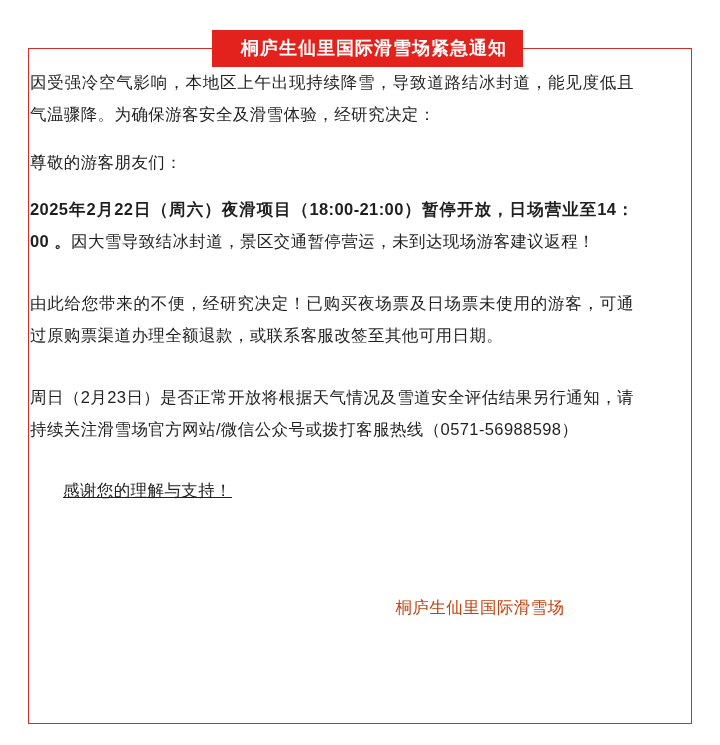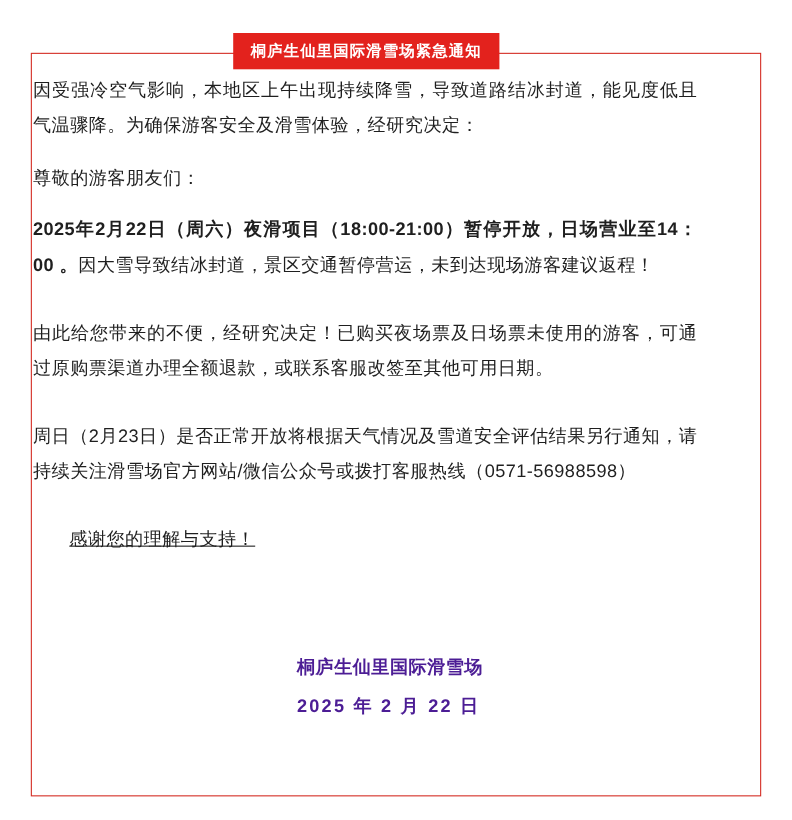--- a/index.html
+++ b/index.html
@@ -29,24 +29,24 @@
     border: 1px solid #d42d24;
     box-sizing: border-box;
     background: #ffffff;
   }
   .title-banner {
     position: absolute;
     left: 212px;
     top: 30px;
     background: #e3221d;
     color: #ffffff;
-    font-size: 14px;
+    font-size: 18px;
     font-weight: bold;
     letter-spacing: 1px;
-    padding: 9px 16px 10px 16px;
+    padding: 9px 16px 10px 29px;
     line-height: 1;
     white-space: nowrap;
     z-index: 5;
   }
   .body-text {
     position: absolute;
     left: 30px;
     top: 66px;
     width: 604px;
     box-sizing: border-box;
@@ -76,26 +76,25 @@
   .p-thanks {
     text-indent: 2em;
     margin-top: 28px;
     text-decoration: underline;
   }
   .signature {
     position: absolute;
     right: 30px;
     top: 590px;
     width: 420px;
-    text-align: left;
+    text-align: center;
     font-size: 16.5px;
     line-height: 2.1;
-    color: #4c1d95;
+    color: #c2410c;
     letter-spacing: 0.4px;
-    font-weight: bold;
   }
   .sig-date {
     letter-spacing: 2px;
   }
 </style>
 </head>
 <body>
 
 <div class="notice-wrap">
 
@@ -113,16 +112,15 @@
 
     <p class="p p-gap">由此给您带来的不便，经研究决定！已购买夜场票及日场票未使用的游客，可通过原购票渠道办理全额退款，或联系客服改签至其他可用日期。</p>
 
     <p class="p p-gap">周日（2月23日）是否正常开放将根据天气情况及雪道安全评估结果另行通知，请持续关注滑雪场官方网站/微信公众号或拨打客服热线（0571-56988598）</p>
 
     <p class="p p-thanks">感谢您的理解与支持！</p>
   </div>
 
   <div class="signature">
     <div>桐庐生仙里国际滑雪场</div>
-    <div class="sig-date">2025 年 2 月 22 日</div>
   </div>
 
 </div>
 
 </body></html>

